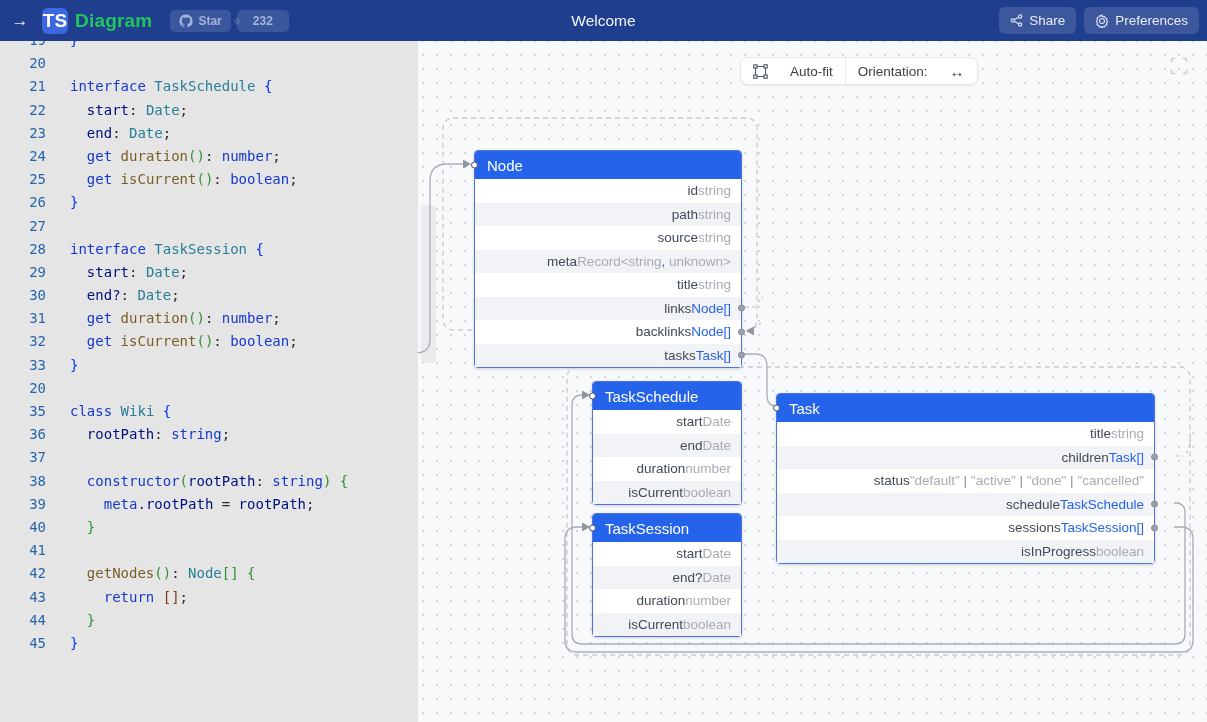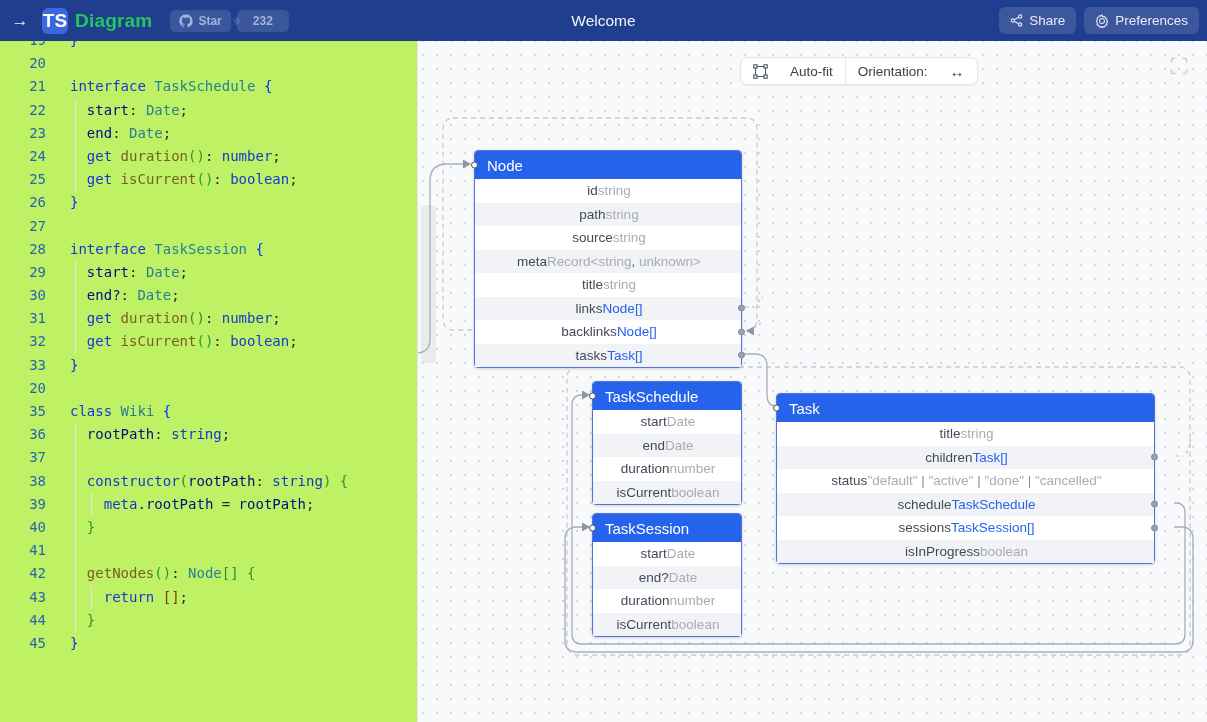--- a/index.html
+++ b/index.html
@@ -14,21 +14,21 @@
   .star-badge { display:flex; align-items:center; margin-left:8px; opacity:.85; }
   .star-main { display:flex; align-items:center; gap:5px; background:rgba(255,255,255,.14); border-radius:5px; padding:4px 9px; color:#bcc8e8; font-size:12px; font-weight:bold; }
   .star-count { position:relative; background:rgba(255,255,255,.14); border-radius:5px; padding:4px 16px; color:#bcc8e8; font-size:12px; font-weight:bold; margin-left:6px; }
   .star-count::before { content:""; position:absolute; left:-3px; top:50%; width:6px; height:6px; background:rgba(255,255,255,.14); transform:translateY(-50%) rotate(45deg); }
   .hdr-title { position:absolute; left:50%; top:50%; transform:translate(-50%,-50%); color:#f2f5fb; font-size:15.5px; font-weight:500; }
   .hdr-right { margin-left:auto; display:flex; gap:8px;align-items:center; }
   .hdr-btn { display:flex; align-items:center; gap:6px; background:rgba(255,255,255,.13); border:none; border-radius:6px; height:27px; padding:0 11px; color:#e8edf8; font-size:13.5px; font-family:inherit; cursor:pointer; }
   .hdr-btn svg { display:block; }
 
   
-  .editor { position:absolute; left:0; top:41px; width:418px; height:681px; background:#bef264; border-right:1px solid #e4e6ea; overflow:hidden; }
+  .editor { position:absolute; left:0; top:41px; width:418px; height:681px; background:#e5e5e5; border-right:1px solid #e4e6ea; overflow:hidden; }
   .code-area { position:absolute; left:0; top:-12px; width:100%; }
   .code-line { height:23.2px; line-height:23.2px; white-space:pre; font-family:"DejaVu Sans Mono","Liberation Mono",monospace; font-size:14px; display:flex; }
   .gutter { width:46px; text-align:right; color:#2766ad; flex:0 0 46px; user-select:none; }
   .code-text { padding-left:24px; }
   .indent-guide { position:absolute; width:1px; background:#e3e5e8; }
   .c-kw{color:#1539cf;} .c-ty{color:#277f99;} .c-id{color:#001080;} .c-pl{color:#2b2b33;}
   .c-fn{color:#795e26;} .c-b1{color:#0431fa;} .c-b2{color:#319331;} .c-b3{color:#7b3814;}
 
   
   .canvas { position:absolute; left:418px; top:41px; width:789px; height:681px; background-color:#f8f9fa;
@@ -40,21 +40,21 @@
   .cv-toolbar { position:absolute; left:322px; top:16px; height:28px; display:flex; align-items:stretch; background:#fff; border:1px solid #e4e6ea; border-radius:8px; box-shadow:0 1px 2px rgba(0,0,0,.06); z-index:20; }
   .cv-btn { display:flex; align-items:center; gap:22px; padding:0 12px; font-size:13.5px; color:#3b4149; background:none; border:none; font-family:inherit; cursor:pointer; }
   .cv-btn + .cv-btn { border-left:1px solid #e7e9ec; }
   .orient-sym { font-size:15px; color:#3b4149; }
   .fs-icon { position:absolute; left:752px; top:16px; width:18px; height:18px; cursor:pointer; z-index:20; }
 
   
   .entity { position:absolute; background:#fff; border:1px solid #5272dd; border-radius:4px; box-shadow:0 1px 3px rgba(16,24,40,.18); z-index:10; }
   .ent-header { position:relative; height:28px; background:#2563eb; color:#fff; font-size:15px; display:flex; align-items:center; padding-left:12px; border-radius:3px 3px 0 0; cursor:pointer; }
   .hport { position:absolute; left:-4px; top:50%; transform:translateY(-50%); width:7px; height:7px; border-radius:50%; background:#fff; border:1.5px solid #4b5563; }
-  .row { position:relative; height:23.5px; display:flex; align-items:center; justify-content:center; padding:0 10px 0 12px; font-size:13.5px; cursor:pointer; }
+  .row { position:relative; height:23.5px; display:flex; align-items:center; justify-content:flex-end; padding:0 10px 0 12px; font-size:13.5px; cursor:pointer; }
   .row.alt { background:#f2f3f6; }
   .fname { color:#414a57; }
   .ftype { color:#a7abb3; }
   .ftype.link { color:#2563eb; }
   .seg-t { color:#a7abb3; } .seg-sep { color:#878d98; } .seg-link { color:#2563eb; }
   .knob { position:absolute; right:-4px; top:50%; transform:translateY(-50%); width:7px; height:7px; border-radius:50%; background:#9aa0ac; border:1px solid #868d99; }
 </style>
 </head>
 <body>
 

